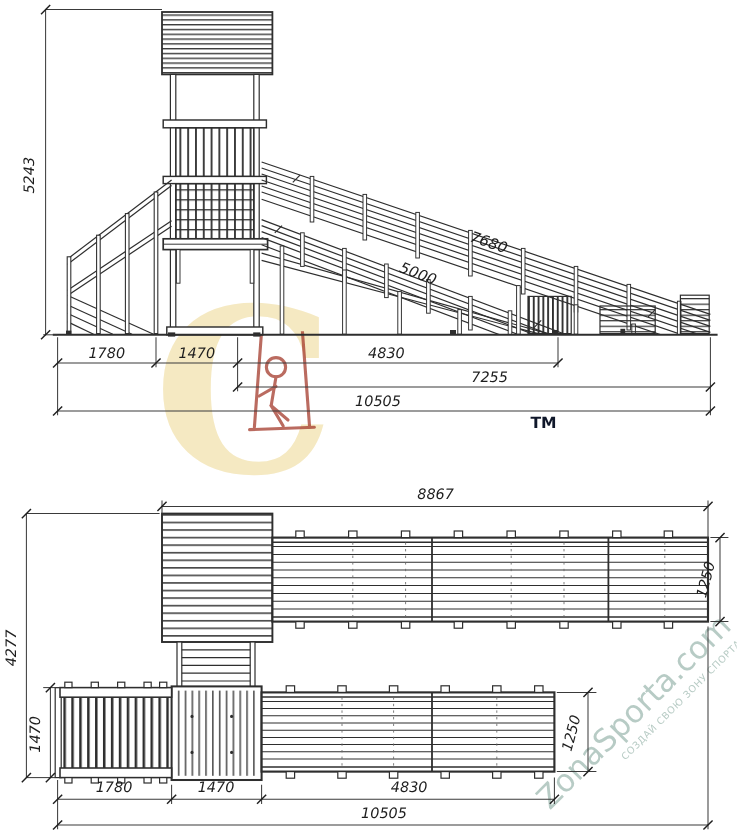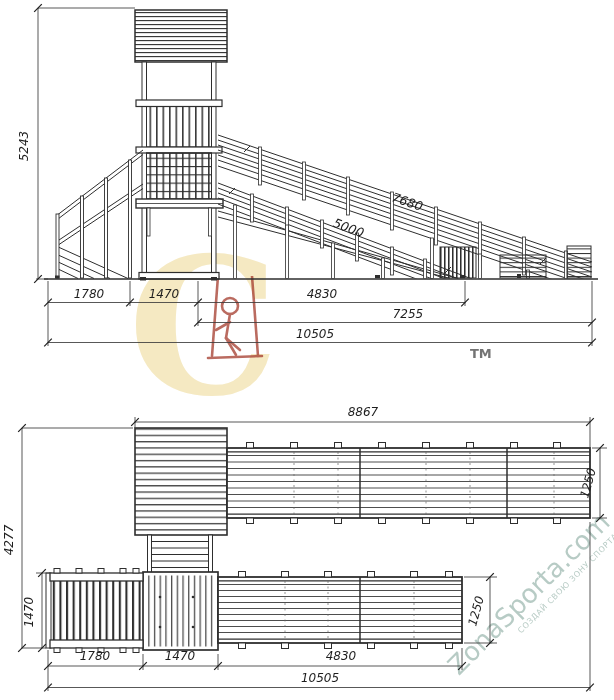--- a/index.html
+++ b/index.html
@@ -6,21 +6,21 @@
   #stage{position:relative;width:614px;height:700px;background:#ffffff;overflow:hidden;
          font-family:"DejaVu Sans",sans-serif;}
   #drawing{position:absolute;left:0;top:0;z-index:1;}
   .dim{font:italic 12px "DejaVu Sans",sans-serif;fill:#1e1e1e;}
   .dim-big{font:italic 12.5px "DejaVu Sans",sans-serif;fill:#1e1e1e;}
   
   .wm-sav{position:absolute;left:128px;top:258px;width:360px;height:195px;z-index:0;}
   .wm-c{position:absolute;left:0;top:-26px;font:bold 190px/1 "DejaVu Serif",serif;color:#f5e9c2;}
   .wm-rest{position:absolute;left:98px;top:80px;font:bold 64px/1 "DejaVu Serif",serif;
            color:#f2ab99;letter-spacing:-2px;opacity:.85;}
-  .wm-tm{position:absolute;left:314px;top:88px;font:bold 13px "DejaVu Sans",sans-serif;color:#737373;margin-left:28px;}
+  .wm-tm{position:absolute;left:314px;top:88px;font:bold 13px "DejaVu Sans",sans-serif;color:#0f172a;}
   .wm-kid{position:absolute;left:72px;top:18px;opacity:.75;}
   
   .wm-zona{position:absolute;left:415px;top:575px;width:250px;height:60px;z-index:0;
            transform:rotate(-45deg);text-align:center;}
   .wm-zbrand{font:500 26px/1.1 "DejaVu Sans",sans-serif;color:#b4c9c2;opacity:.95;}
   .wm-zslogan{font:8px "DejaVu Sans",sans-serif;letter-spacing:.6px;color:#b4c9c2;margin:1px 0 0 70px;opacity:.95;}
 </style>
 </head>
 <body>
 

